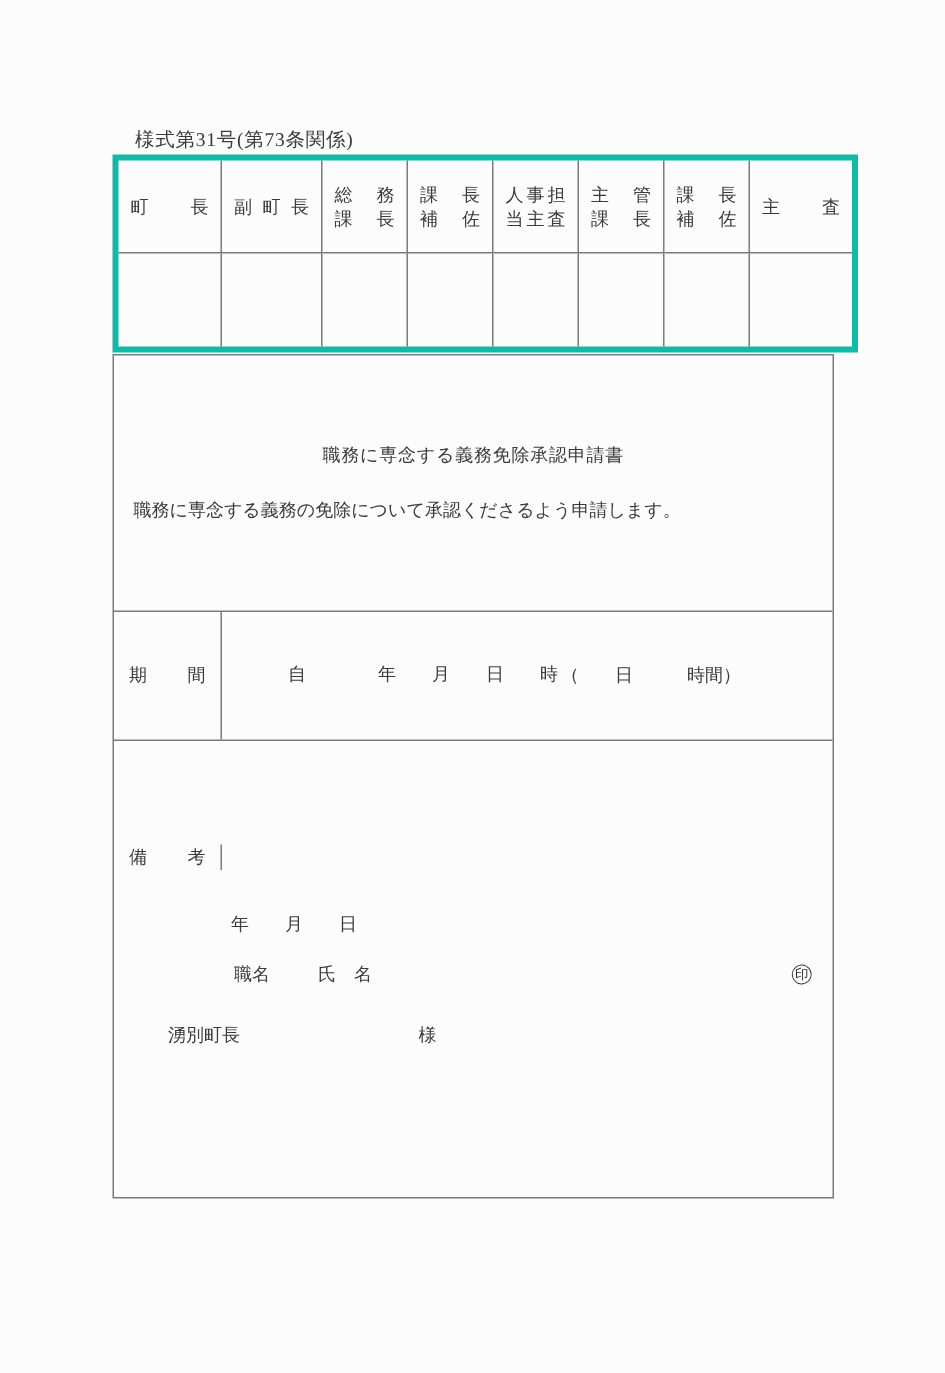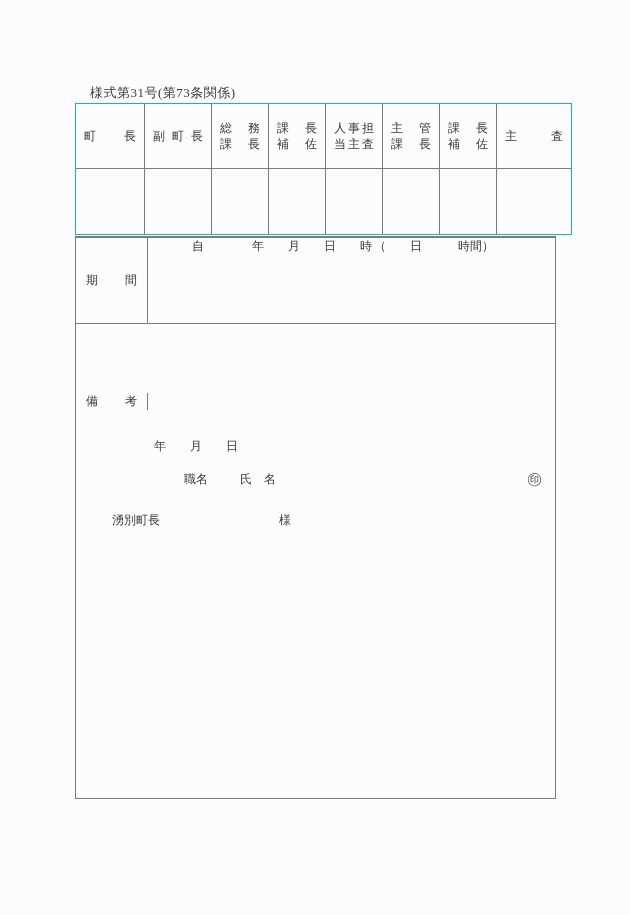--- a/index.html
+++ b/index.html
@@ -26,21 +26,21 @@
     margin-left: 14px;
   }
   
   .stamp-table {
     position: absolute;
     left: 75px;
     top: 103px;
     width: 497px;
     height: 132px;
     box-sizing: border-box;
-    border: 1px solid #14b8a6;
+    border: 4px solid #14b8a6;
     display: grid;
     grid-template-columns: 69px 67px 57px 57px 57px 57px 57px 1fr;
     grid-template-rows: 1fr 1fr;
   }
   .st-cell {
     box-sizing: border-box;
     border-right: 1px solid #7b7b7b;
     display: flex;
     flex-direction: column;
     justify-content: center;
@@ -103,21 +103,23 @@
   }
   .row-label span {
     display: block;
     width: 100%;
     text-align: justify;
     text-align-last: justify;
   }
   .row-content { flex: 1; }
   .period-content {
     display: flex;
+    align-items: center;
     padding-left: 7px;
+    font-family: Liberation Mono, monospace;
   }
   .period-lines div {
     line-height: 17px;
     white-space: pre;
   }
   .duration-note {
     margin-left: 2px;
     white-space: pre;
   }
   
@@ -132,21 +134,21 @@
     white-space: pre;
   }
   .f-sign {
     position: absolute;
     left: 0;
     right: 0;
     top: 60px;
     display: flex;
     align-items: center;
   }
-  .f-position { margin-left: 108px; white-space: pre; }
+  .f-position { margin-left: 80px; white-space: pre; }
   .f-name     { margin-left: 32px;  white-space: pre; }
   .f-seal {
     margin-left: auto;
     margin-right: 13px;
     font-size: 15px;
     color: #2f2f2f;
   }
   .f-addressee {
     position: absolute;
     left: 18px;
@@ -198,20 +200,24 @@
   <div class="st-cell"></div>
   <div class="st-cell"></div>
   <div class="st-cell"></div>
   <div class="st-cell"></div>
   <div class="st-cell"></div>
   <div class="st-cell last"></div>
 </div>
 
 <div class="main-box">
 
+  <div class="title-section">
+    <div class="doc-title">職務に専念する義務免除承認申請書</div>
+    <div class="request-text">職務に専念する義務の免除について承認くださるよう申請します。</div>
+  </div>
 
   <div class="form-row row-period">
     <div class="row-label">
       <span>期間</span>
     </div>
     <div class="row-content period-content">
       <div class="period-lines">
         <div>自　　　　年　　月　　日　　時</div>
       </div>
       <div class="duration-note">（　　日　　　時間）</div>

